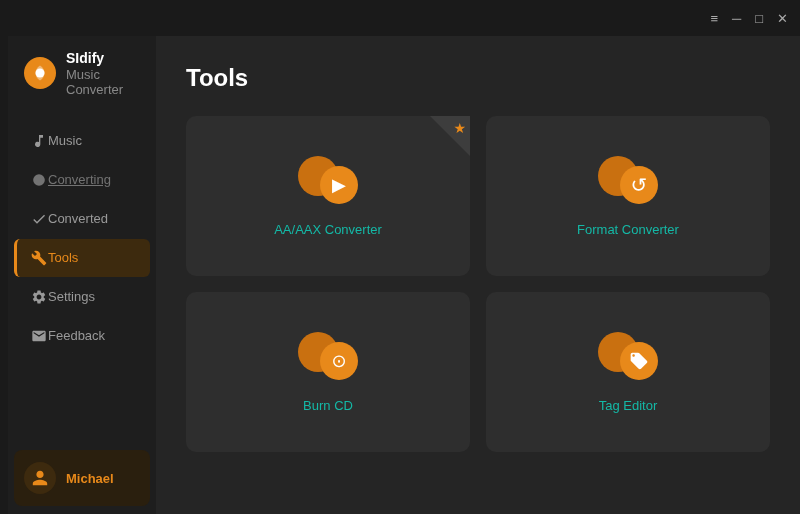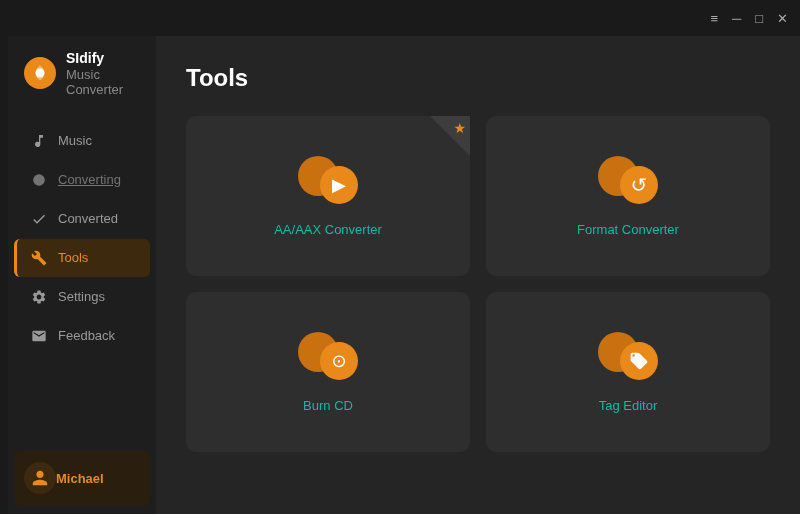--- a/index.html
+++ b/index.html
@@ -70,21 +70,20 @@
     }
     .logo-icon svg { width: 18px; height: 18px; }
     .logo-text { display: flex; flex-direction: column; }
     .logo-title { color: #fff; font-size: 14px; font-weight: 700; line-height: 1.2; }
     .logo-subtitle { color: #888; font-size: 13px; }
 
     .sidebar-nav { flex: 1; padding: 4px 0; }
     .nav-item {
       display: flex;
       align-items: center;
-      gap: 10px;
       padding: 10px 16px;
       cursor: pointer;
       border-radius: 6px;
       margin: 1px 6px;
       color: #999;
       font-size: 13px;
       transition: background 0.15s;
     }
     .nav-item.active {
       background: #3d2a0e;
@@ -92,20 +91,21 @@
       border-left: 3px solid #e8891a;
       padding-left: 13px;
     }
     .nav-item.disabled { color: #737373; cursor: default; text-decoration: underline; }
     .nav-icon { width: 18px; height: 18px; display: flex; align-items: center; justify-content: center; flex-shrink: 0; }
 
     .sidebar-user {
       padding: 12px 10px;
       display: flex;
       align-items: center;
+      gap: 10px;
       background: #2a1f0e;
       border-radius: 8px;
       margin: 8px 6px;
       cursor: pointer;
     }
     .user-avatar {
       width: 32px;
       height: 32px;
       background: #3d2a0e;
       border-radius: 50%;

